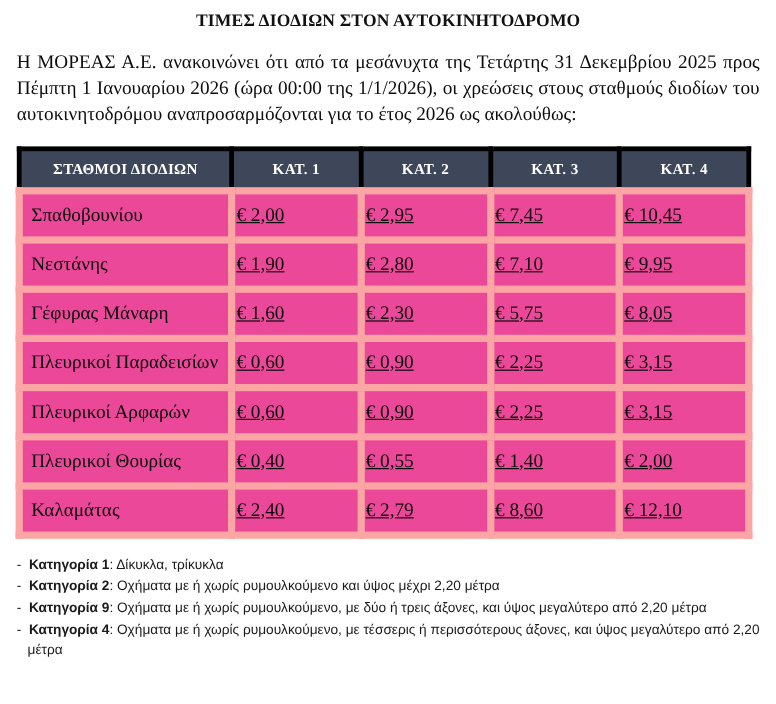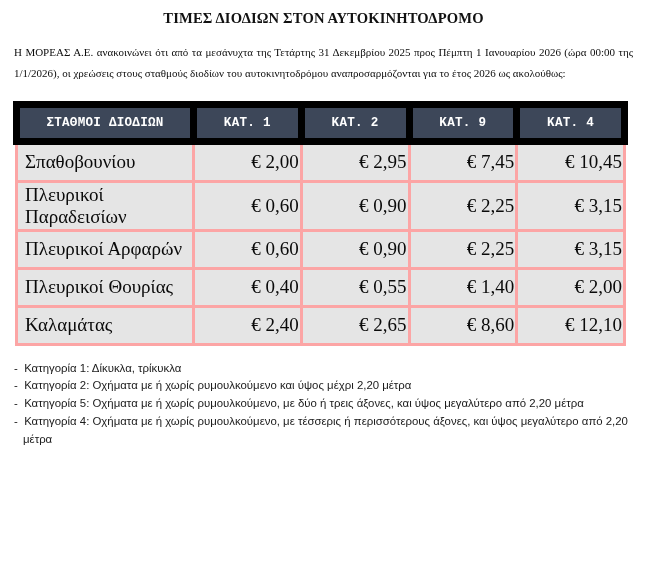--- a/index.html
+++ b/index.html
@@ -36,21 +36,21 @@
     line-height: 19.5px;
     letter-spacing: 0.15px;
     color: #111111;
     white-space: nowrap;
   }
 
   
   .intro {
     margin: 13px 14px 0 14px;
     font-family: "Liberation Serif", "DejaVu Serif", serif;
-    font-size: 11px;
+    font-size: 16px;
     line-height: 21.5px;
     text-align: justify;
     text-justify: inter-word;
     color: #0d0d0d;
   }
 
   
   .table-wrap {
     margin: 16px 0 0 13px;
     width: 608px;
@@ -60,48 +60,49 @@
     width: 608px;
     table-layout: fixed;
     font-family: "Liberation Serif", "DejaVu Serif", serif;
   }
   table.toll col.c-station { width: 177px; }
   table.toll col.c-cat     { width: 107.75px; }
 
   table.toll thead th {
     background: #3d4759;
     color: #ffffff;
-    font-family: Liberation Mono, monospace;
+    font-family: Liberation Serif, serif;
     font-weight: bold;
     font-size: 12.6px;
     letter-spacing: 0.3px;
     height: 30px;
     text-align: center;
     vertical-align: middle;
-    border: 7px solid #000000;
+    border: 4px solid #000000;
     padding: 0 4px;
   }
   table.toll thead th.station-head {
     letter-spacing: 0.25px;
   }
 
   table.toll tbody td {
     height: 33px;
-    border: 3px solid #fca5a5;
-    font-size: 19px;
+    border: 6px solid #fca5a5;
+    font-size: 16px;
     vertical-align: middle;
     color: #0a0a0a;
-    background: #e5e5e5;
+    background: #ec4899;
   }
   table.toll tbody td.station {
     text-align: left;
     padding-left: 7px;
   }
   table.toll tbody td.price {
-    text-align: right;
+    text-align: left;
+    text-decoration: underline;
   }
 
   
   .notes {
     margin: 14px 0 0 14px;
     width: 620px;
     font-family: "Liberation Sans", "DejaVu Sans", sans-serif;
     font-size: 11.4px;
     line-height: 17.4px;
     color: #1a1a1a;
@@ -109,21 +110,21 @@
   .note-row {
     display: block;
     text-indent: -9px;
     padding-left: 9px;
     margin-bottom: 0.5px;
   }
   .note-dash {
     font-weight: normal;
   }
   .note-label {
-    font-weight: normal;
+    font-weight: bold;
   }
   .note-text {
     font-weight: normal;
   }
 </style>
 </head>
 <body>
 
 <div class="page">
 
@@ -140,33 +141,47 @@
         <col class="c-cat">
         <col class="c-cat">
         <col class="c-cat">
         <col class="c-cat">
       </colgroup>
       <thead>
         <tr>
           <th class="station-head">ΣΤΑΘΜΟΙ ΔΙΟΔΙΩΝ</th>
           <th>ΚΑΤ. 1</th>
           <th>ΚΑΤ. 2</th>
-          <th>ΚΑΤ. 9</th>
+          <th>ΚΑΤ. 3</th>
           <th>ΚΑΤ. 4</th>
         </tr>
       </thead>
       <tbody>
         <tr>
           <td class="station">Σπαθοβουνίου</td>
           <td class="price">€ 2,00</td>
           <td class="price">€ 2,95</td>
           <td class="price">€ 7,45</td>
           <td class="price">€ 10,45</td>
         </tr>
         <tr>
+          <td class="station">Νεστάνης</td>
+          <td class="price">€ 1,90</td>
+          <td class="price">€ 2,80</td>
+          <td class="price">€ 7,10</td>
+          <td class="price">€ 9,95</td>
+        </tr>
+        <tr>
+          <td class="station">Γέφυρας Μάναρη</td>
+          <td class="price">€ 1,60</td>
+          <td class="price">€ 2,30</td>
+          <td class="price">€ 5,75</td>
+          <td class="price">€ 8,05</td>
+        </tr>
+        <tr>
           <td class="station">Πλευρικοί Παραδεισίων</td>
           <td class="price">€ 0,60</td>
           <td class="price">€ 0,90</td>
           <td class="price">€ 2,25</td>
           <td class="price">€ 3,15</td>
         </tr>
         <tr>
           <td class="station">Πλευρικοί Αρφαρών</td>
           <td class="price">€ 0,60</td>
           <td class="price">€ 0,90</td>
@@ -176,28 +191,28 @@
         <tr>
           <td class="station">Πλευρικοί Θουρίας</td>
           <td class="price">€ 0,40</td>
           <td class="price">€ 0,55</td>
           <td class="price">€ 1,40</td>
           <td class="price">€ 2,00</td>
         </tr>
         <tr>
           <td class="station">Καλαμάτας</td>
           <td class="price">€ 2,40</td>
-          <td class="price">€ 2,65</td>
+          <td class="price">€ 2,79</td>
           <td class="price">€ 8,60</td>
           <td class="price">€ 12,10</td>
         </tr>
       </tbody>
     </table>
   </div>
 
   <div class="notes">
     <div class="note-row"><span class="note-dash">-</span>&nbsp;&nbsp;<span class="note-label">Κατηγορία 1</span><span class="note-text">: Δίκυκλα, τρίκυκλα</span></div>
     <div class="note-row"><span class="note-dash">-</span>&nbsp;&nbsp;<span class="note-label">Κατηγορία 2</span><span class="note-text">: Οχήματα με ή χωρίς ρυμουλκούμενο και ύψος μέχρι 2,20 μέτρα</span></div>
-    <div class="note-row"><span class="note-dash">-</span>&nbsp;&nbsp;<span class="note-label">Κατηγορία 5</span><span class="note-text">: Οχήματα με ή χωρίς ρυμουλκούμενο, με δύο ή τρεις άξονες, και ύψος μεγαλύτερο από 2,20 μέτρα</span></div>
+    <div class="note-row"><span class="note-dash">-</span>&nbsp;&nbsp;<span class="note-label">Κατηγορία 9</span><span class="note-text">: Οχήματα με ή χωρίς ρυμουλκούμενο, με δύο ή τρεις άξονες, και ύψος μεγαλύτερο από 2,20 μέτρα</span></div>
     <div class="note-row"><span class="note-dash">-</span>&nbsp;&nbsp;<span class="note-label">Κατηγορία 4</span><span class="note-text">: Οχήματα με ή χωρίς ρυμουλκούμενο, με τέσσερις ή περισσότερους άξονες, και ύψος μεγαλύτερο από 2,20 μέτρα</span></div>
   </div>
 
 </div>
 
 </body></html>

